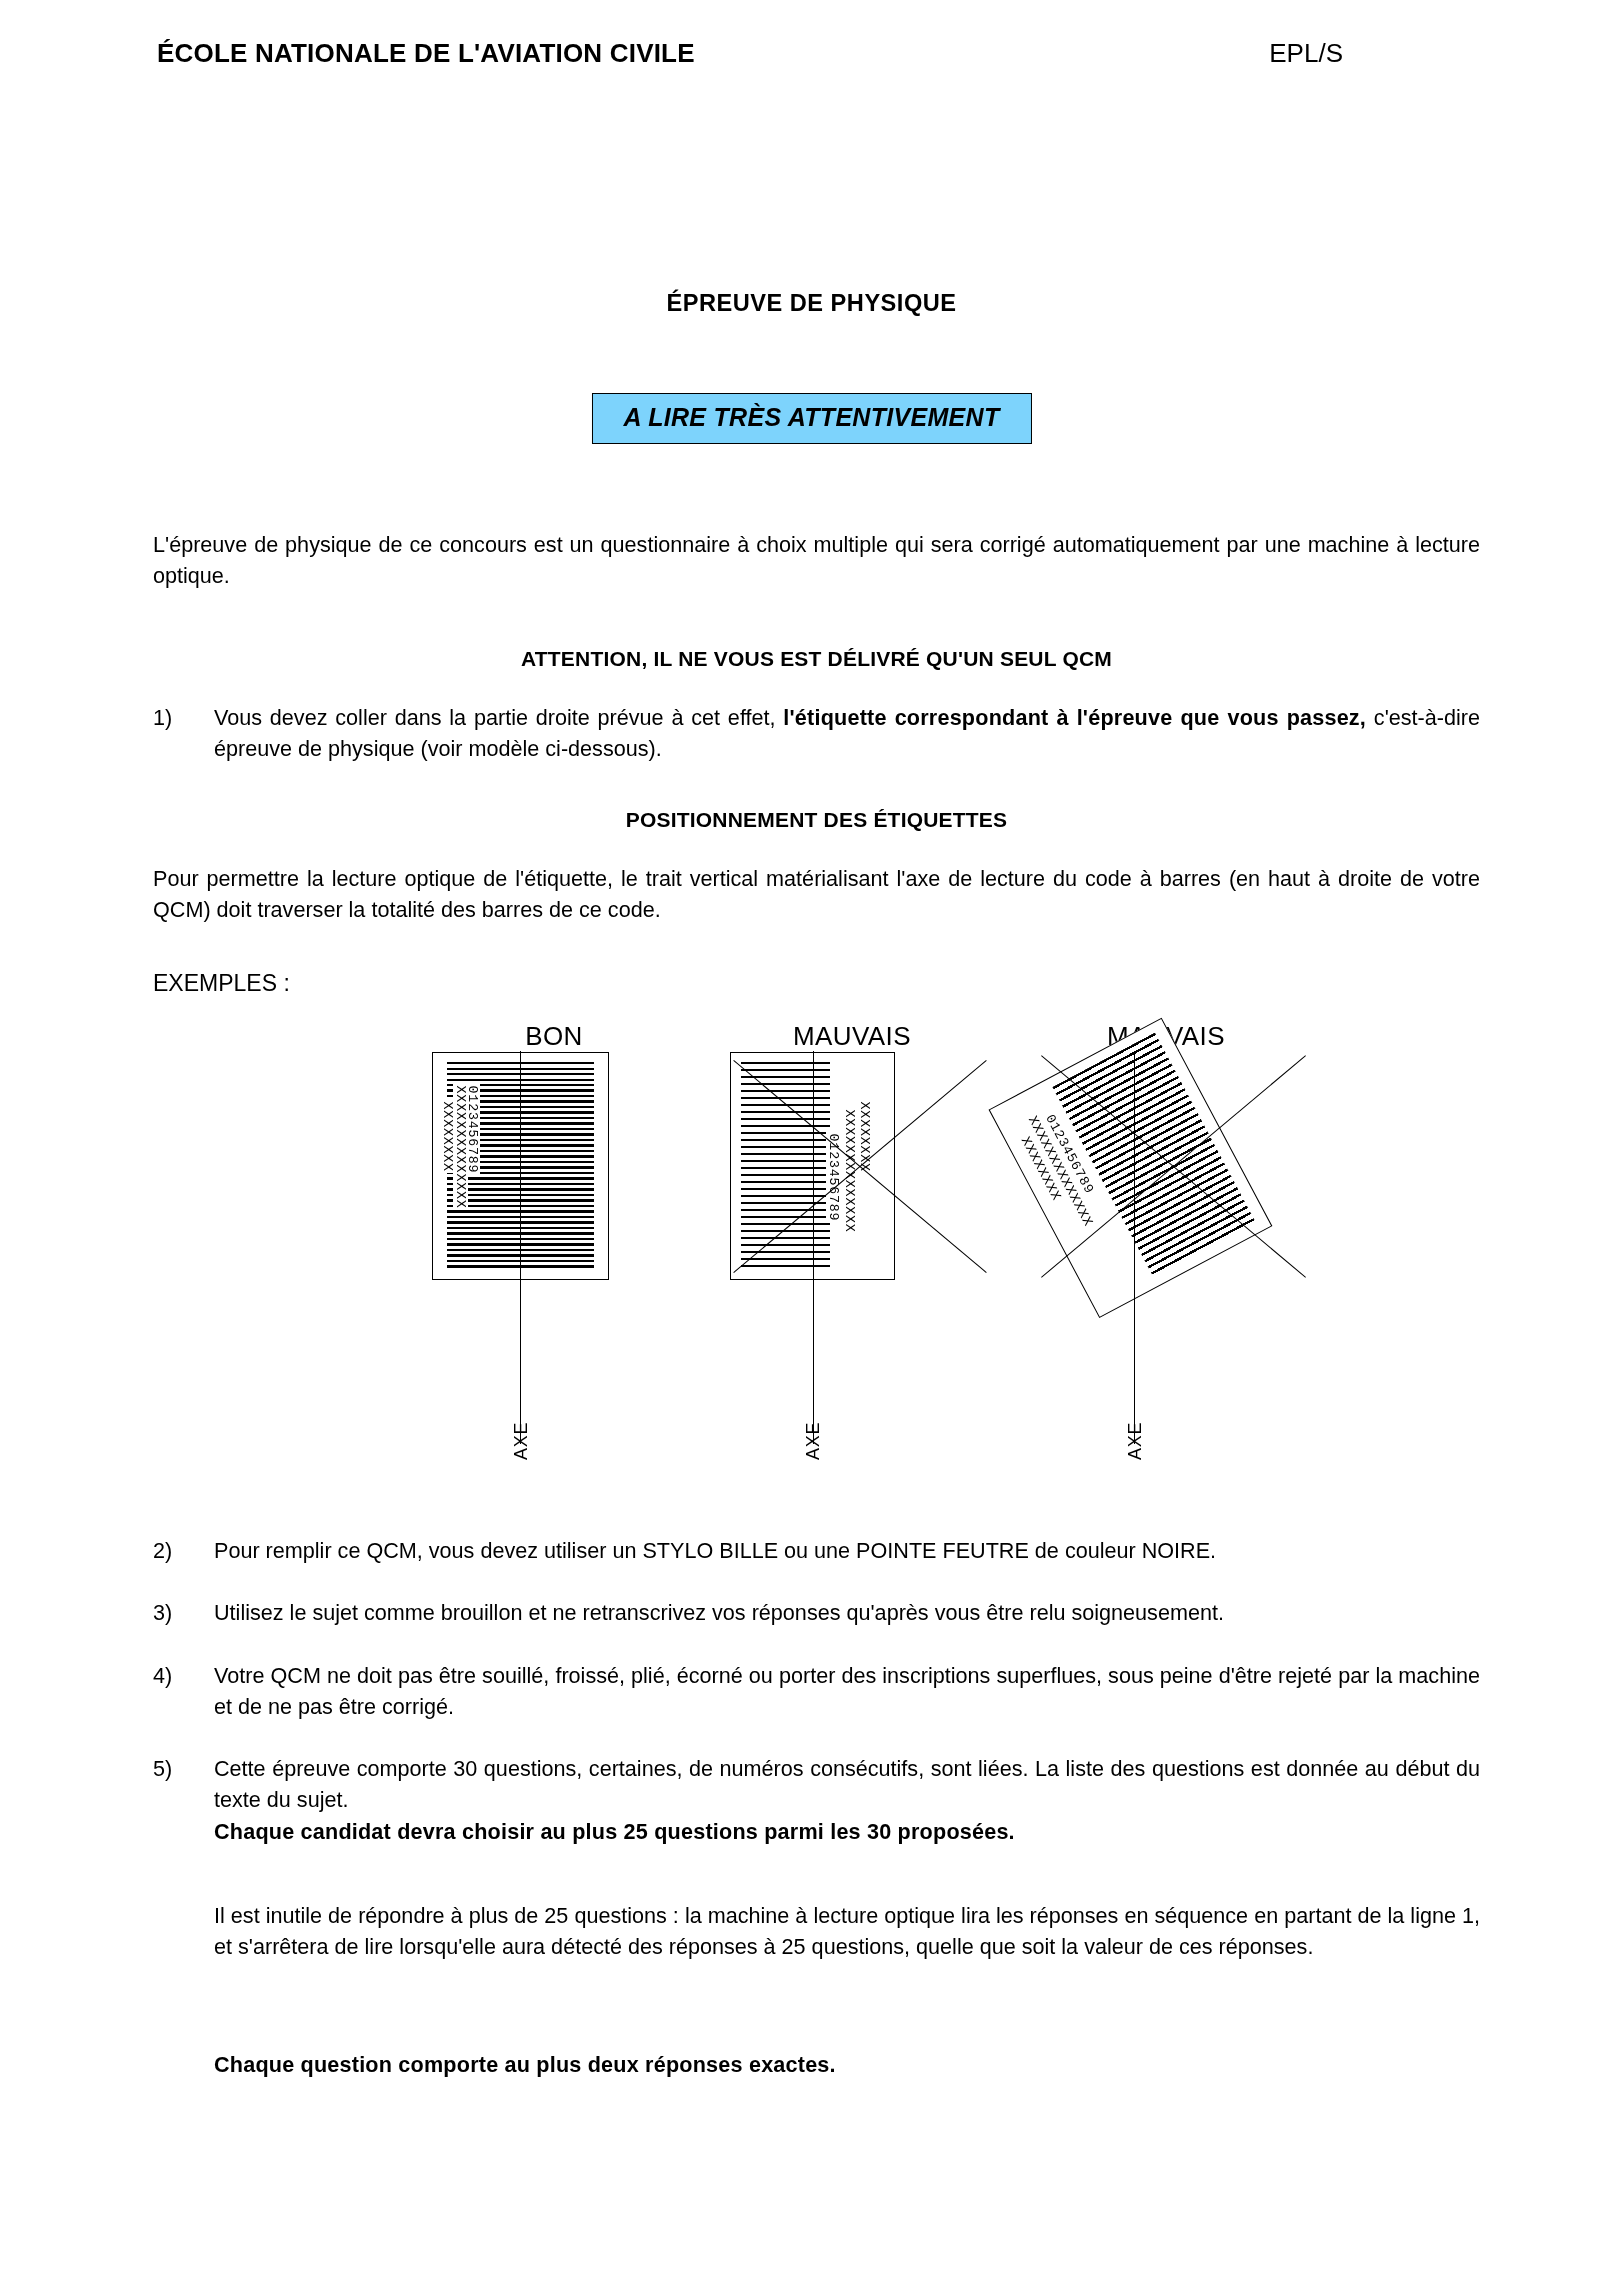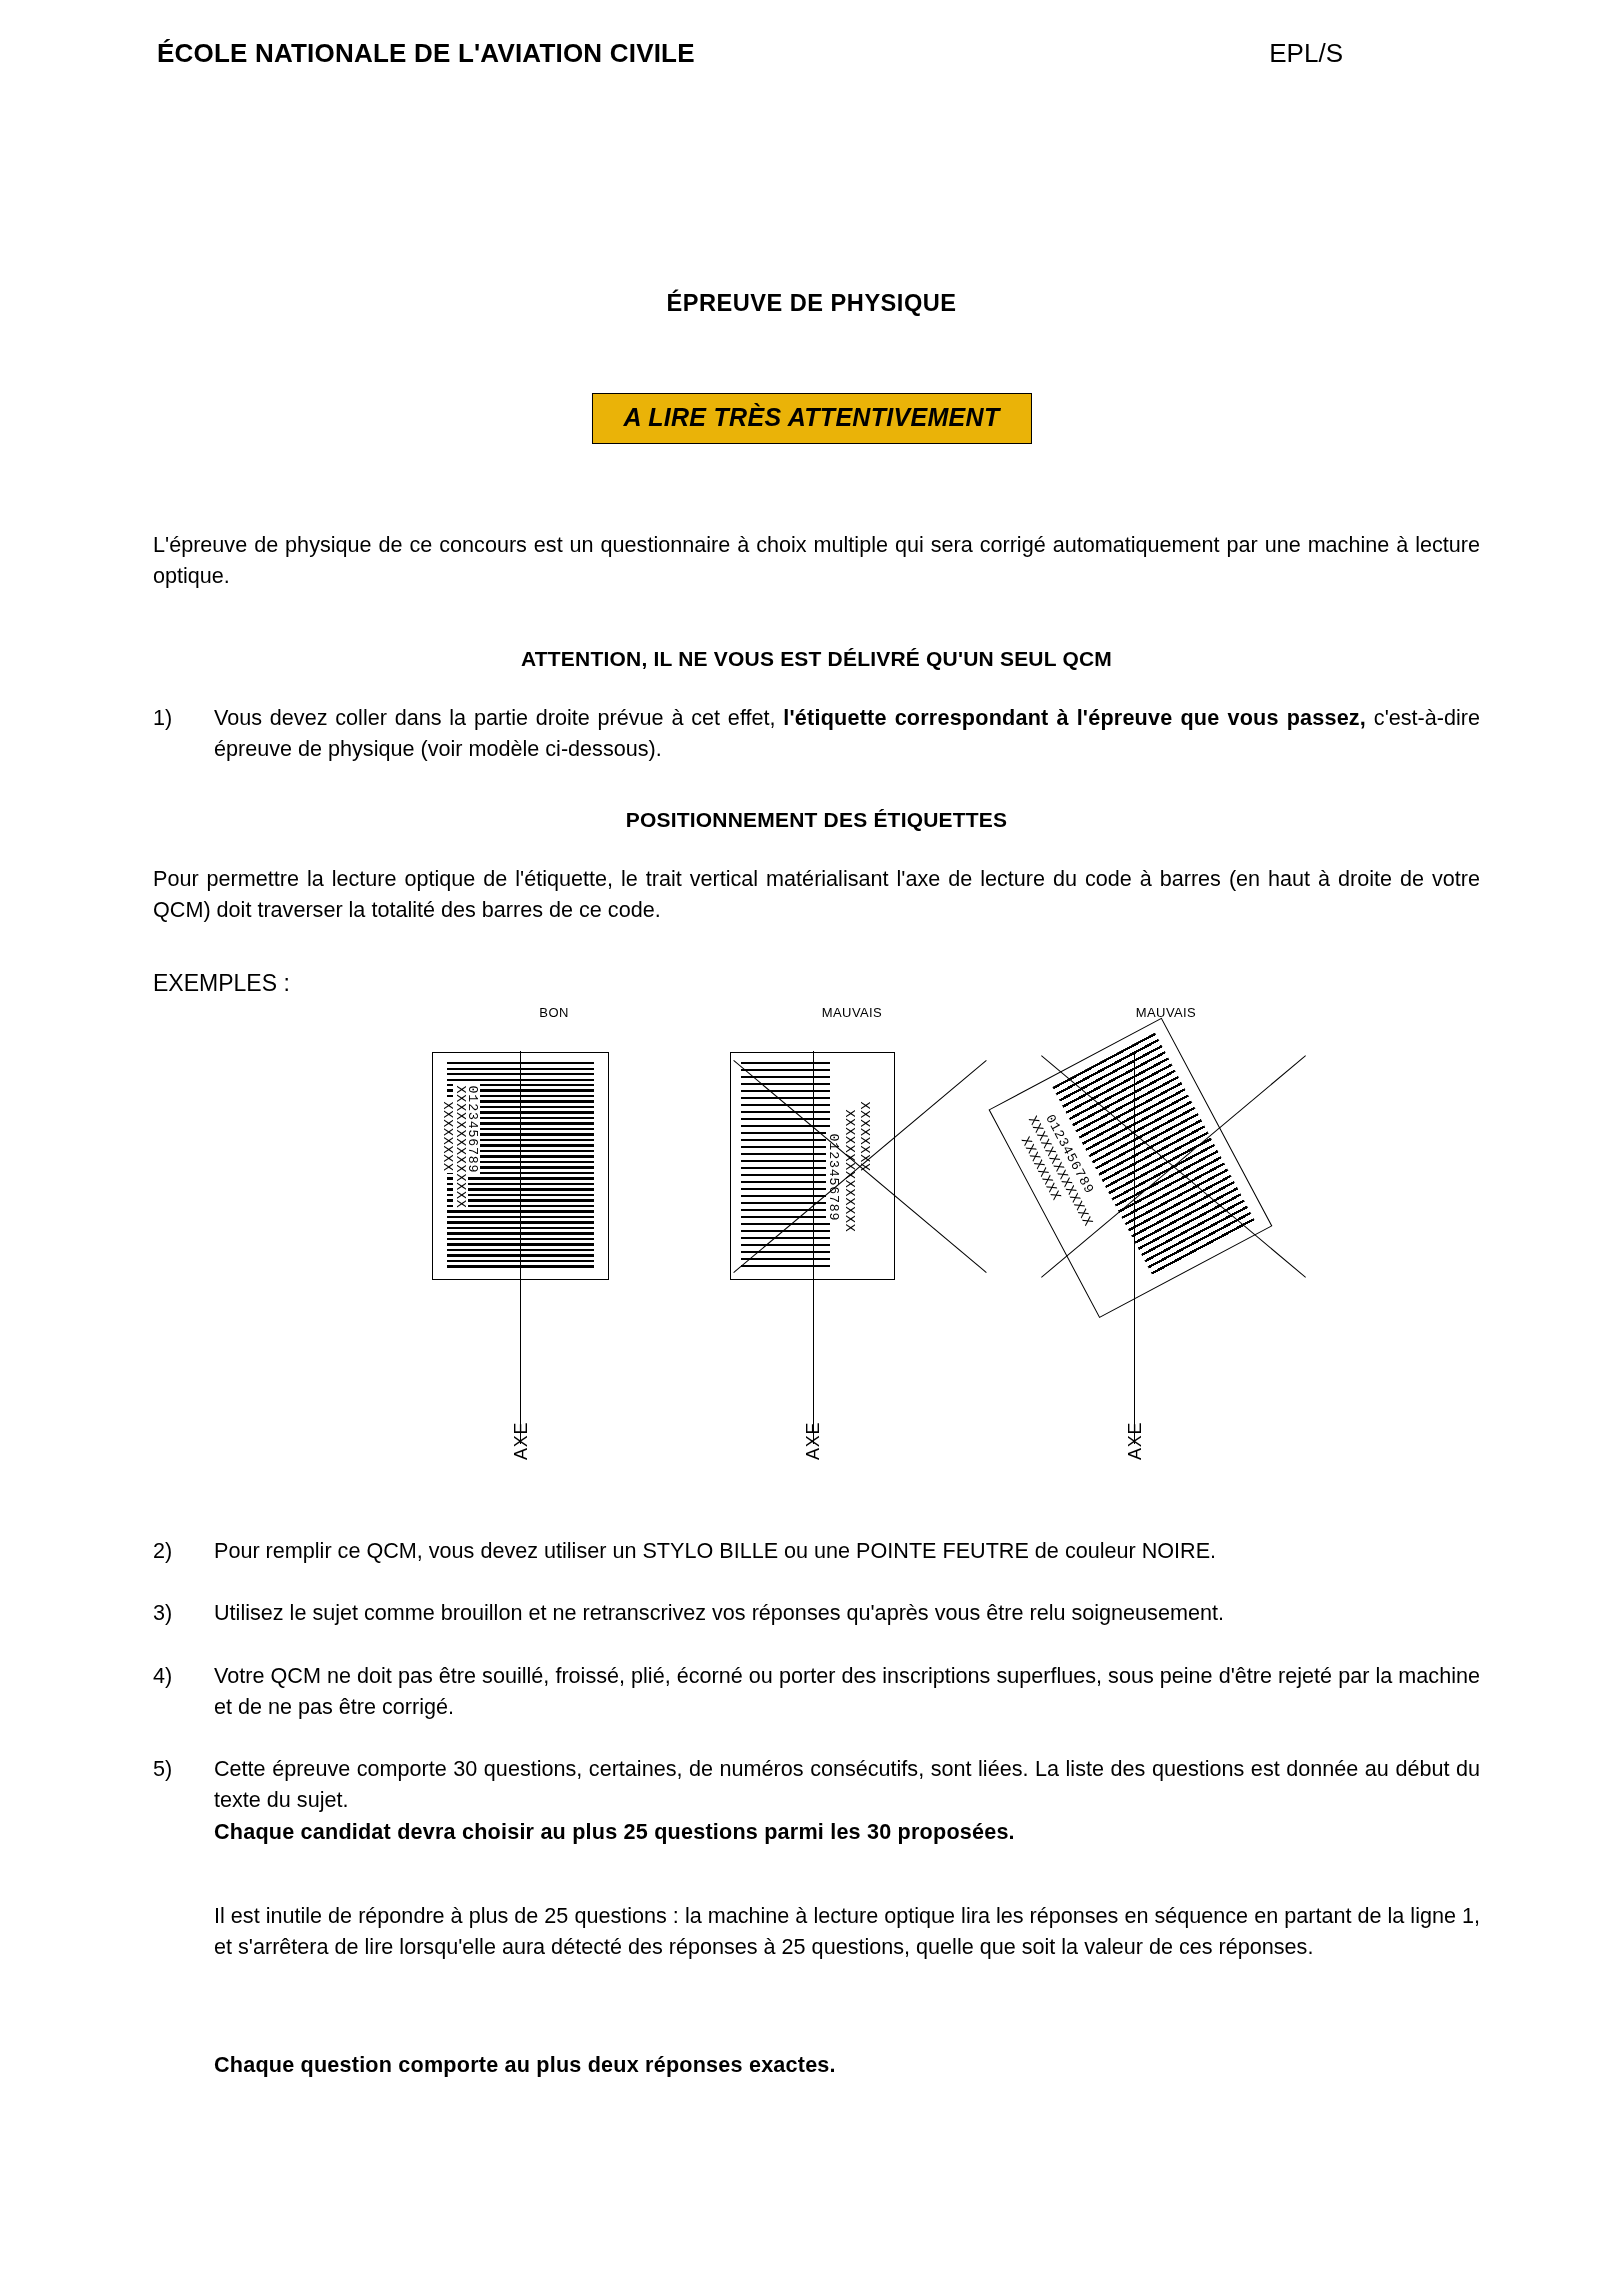--- a/index.html
+++ b/index.html
@@ -61,21 +61,21 @@
     position: absolute;
     left: 50%;
     top: 393px;
     transform: translateX(-50%);
     border: 1.6px solid #000;
     padding: 9.4px 31px 11px 31px;
     font-size: 25px;
     font-style: italic;
     font-weight: bold;
     letter-spacing: 0.3px;
-    background: #eab308;
+    background: #7dd3fc;
   }
 
   
   .body-area {
     position: absolute;
     left: 153px;
     top: 514px;
     width: 1327px;
     margin-top: 15px;
   }
@@ -139,24 +139,24 @@
     top: 0;
     width: 330px;
     height: 471px;
   }
   .fig-col.c1 { left: 236px; }
   .fig-col.c2 { left: 534px; }
   .fig-col.c3 { left: 848px; }
 
   .fig-caption {
     position: absolute;
-    top: 0;
+    top: 16px;
     width: 100%;
     text-align: center;
-    font-size: 13px;
+    font-size: 26px;
     letter-spacing: 0.4px;
   }
 
   
   .card {
     position: absolute;
     border: 1.6px solid #000;
     background: #fff;
     box-sizing: border-box;
   }

